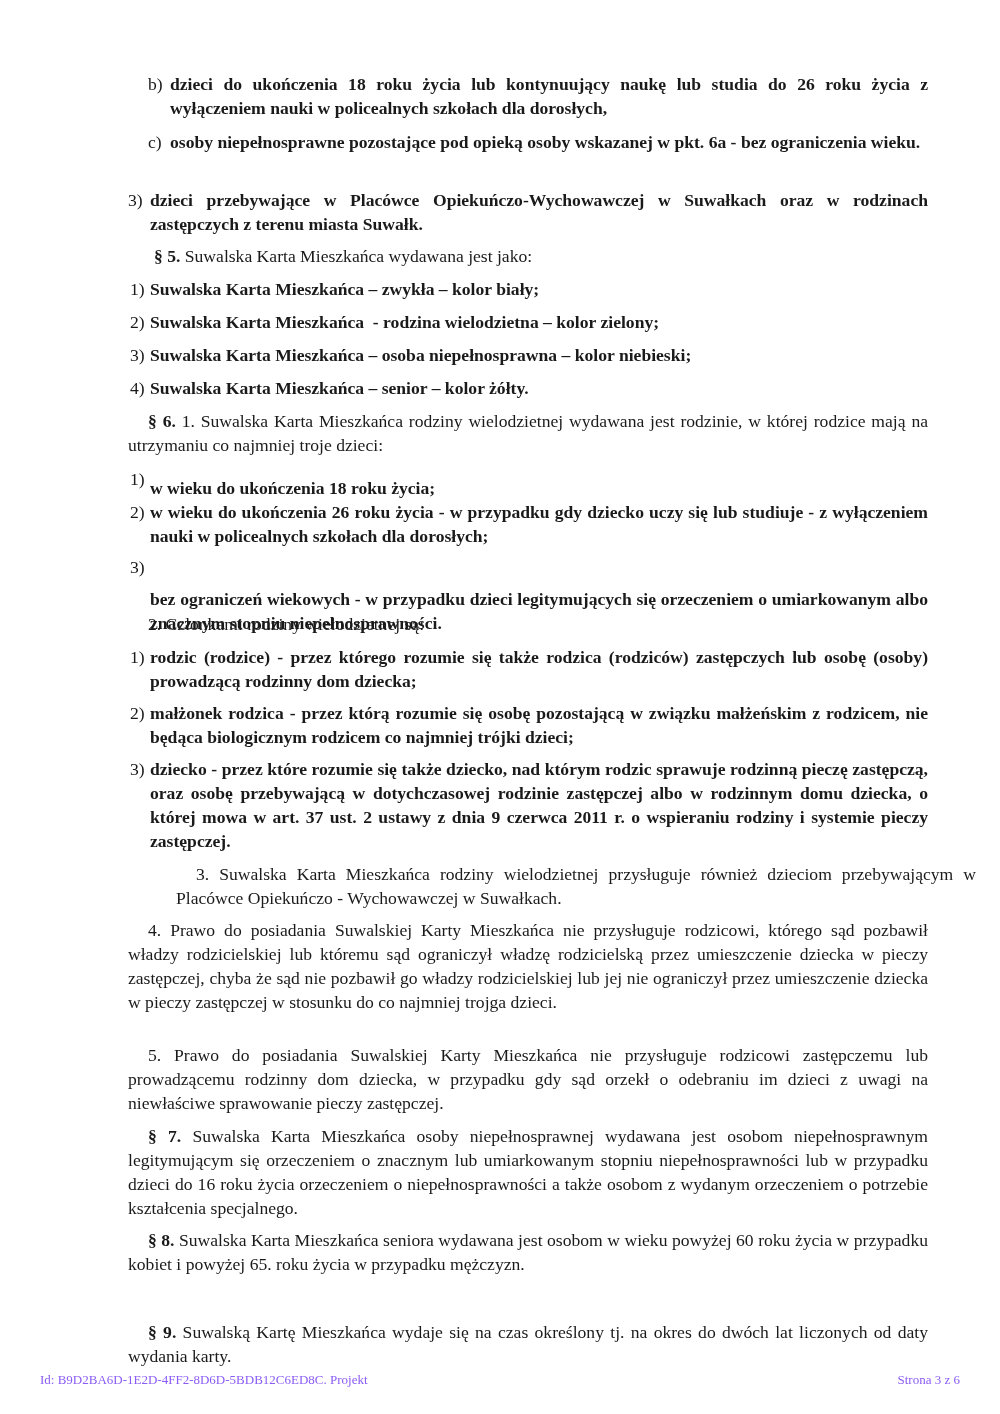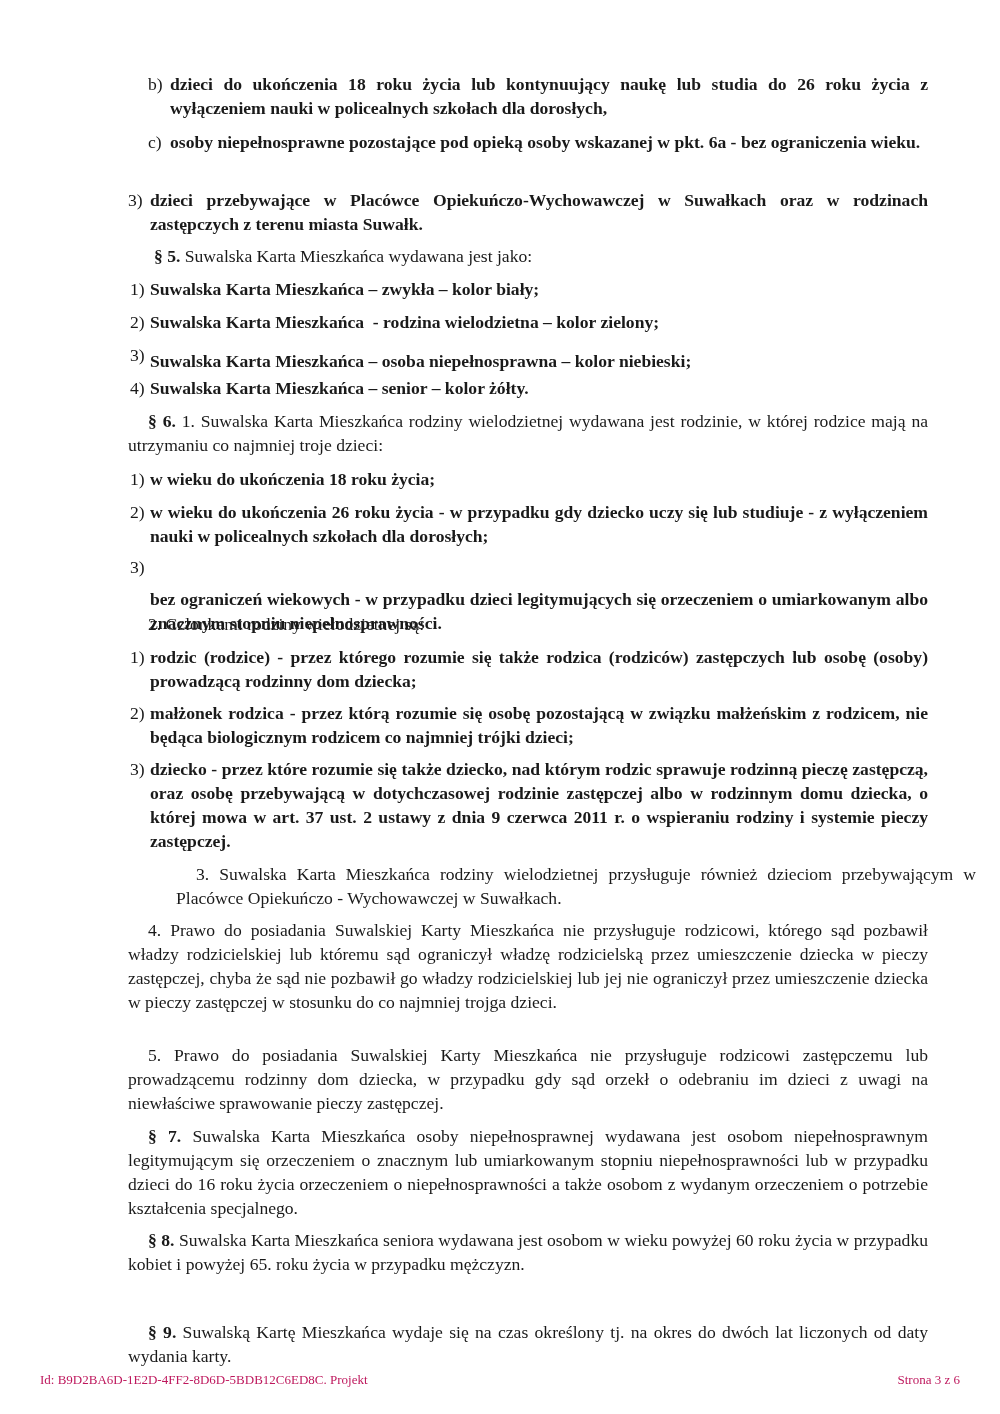--- a/index.html
+++ b/index.html
@@ -6,21 +6,21 @@
   body { width: 1000px; height: 1414px; position: relative; overflow: hidden;
          font-family: "Liberation Serif", serif; color: #1a1a1a; }
   .page { position: absolute; left: 0; top: 0; width: 1000px; height: 1414px; }
   .p { position: absolute; left: 128px; width: 800px; font-size: 17.6px; line-height: 24px;
        text-align: justify; }
   .item { position: absolute; font-size: 17.6px; line-height: 24px; text-align: justify; }
   .item .num { position: absolute; left: 0; top: 0; white-space: nowrap; }
   .item .txt { display: block; font-weight: bold; }
   .indent { text-indent: 20px; }
   b { font-weight: bold; }
-  .footer { position: absolute; top: 1372px; font-size: 13px; color: #be185d; }
+  .footer { position: absolute; top: 1372px; font-size: 13px; color: #8b5cf6; }
   .footer-id { left: 40px; }
   .footer-page { right: 40px; }
 </style>
 </head>
 <body>
 
 <div class="page">
 
   <div class="item" style="left:148px; top:72px; width:780px;">
     <span class="num">b)</span>
@@ -43,33 +43,33 @@
   <div class="item" style="left:130px; top:277px; width:798px;">
     <span class="num">1)</span>
     <span class="txt" style="padding-left:20px;">Suwalska Karta Mieszkańca – zwykła – kolor biały;</span>
   </div>
   <div class="item" style="left:130px; top:310px; width:798px;">
     <span class="num">2)</span>
     <span class="txt" style="padding-left:20px; white-space:pre;">Suwalska Karta Mieszkańca  - rodzina wielodzietna – kolor zielony;</span>
   </div>
   <div class="item" style="left:130px; top:343px; width:798px;">
     <span class="num">3)</span>
-    <span class="txt" style="padding-left:20px;margin-top:6px;">Suwalska Karta Mieszkańca – osoba niepełnosprawna – kolor niebieski;</span>
+    <span class="txt" style="padding-left:20px;">Suwalska Karta Mieszkańca – osoba niepełnosprawna – kolor niebieski;</span>
   </div>
   <div class="item" style="left:130px; top:376px; width:798px;">
     <span class="num">4)</span>
     <span class="txt" style="padding-left:20px;">Suwalska Karta Mieszkańca – senior – kolor żółty.</span>
   </div>
 
   <div class="p indent" style="top:409px;">
     <b>§ 6.</b><span> 1. Suwalska Karta Mieszkańca rodziny wielodzietnej wydawana jest rodzinie, w której rodzice mają na utrzymaniu co najmniej troje dzieci:</span>
   </div>
   <div class="item" style="left:130px; top:467px; width:798px;">
     <span class="num">1)</span>
-    <span class="txt" style="padding-left:20px;">w wieku do ukończenia 18 roku życia;</span>
+    <span class="txt" style="padding-left:20px;margin-top:9px;">w wieku do ukończenia 18 roku życia;</span>
   </div>
   <div class="item" style="left:130px; top:500px; width:798px;">
     <span class="num">2)</span>
     <span class="txt" style="padding-left:20px;">w wieku do ukończenia 26 roku życia - w przypadku gdy dziecko uczy się lub studiuje - z wyłączeniem nauki w policealnych szkołach dla dorosłych;</span>
   </div>
   <div class="item" style="left:130px; top:555px; width:798px;">
     <span class="num">3)</span>
     <span class="txt" style="padding-left:20px;margin-top:32px;">bez ograniczeń wiekowych - w przypadku dzieci legitymujących się orzeczeniem o umiarkowanym albo znacznym stopniu niepełnosprawności.</span>
   </div>
 

